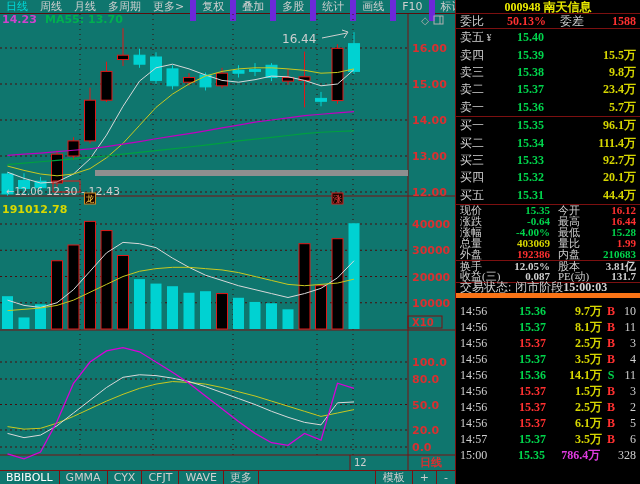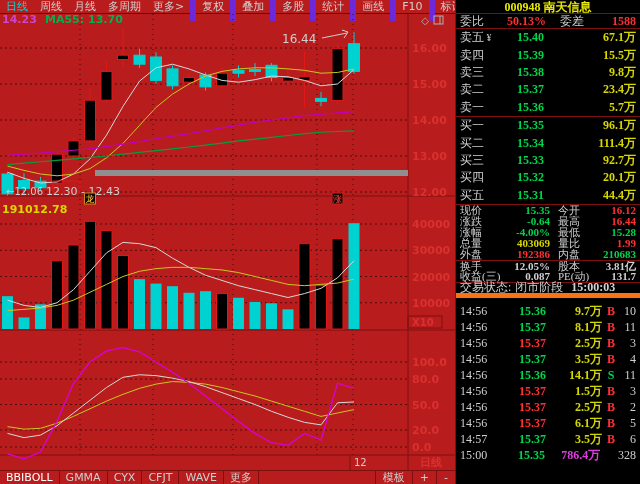--- a/index.html
+++ b/index.html
@@ -1,17 +1,17 @@
 <!DOCTYPE html>
 <html><head>
 <meta charset="utf-8">
 <style>
   html,body{margin:0;padding:0;background:#000;}
   body{width:640px;height:484px;overflow:hidden;font-family:"DejaVu Sans",sans-serif;}
-  #app{position:relative;width:640px;height:484px;background:#b91c1c;}
+  #app{position:relative;width:640px;height:484px;background:#0f766e;}
   .green{color:#00d44c}.red{color:#ff3030}.yellow{color:#d6d600}.magenta{color:#e03ce0}.white{color:#d0d0d0}
 
   
   .toolbar{position:absolute;left:0;top:0;width:455px;height:14px;display:flex;align-items:center;
     font-size:11px;line-height:13px;color:#cfcfcf;border-bottom:1px solid #5a0d0d;box-sizing:border-box;}
   .tab{padding:0 6px;cursor:pointer;white-space:nowrap}
   .tab.active{color:#00d8d8}
   .tb-spacer{flex:1}
   .tbtn{padding:8px 6px;border-left:6px solid #6d28d9;cursor:pointer;white-space:nowrap}
   .tbtn:last-child{border-right:1px solid #7c1010}
@@ -39,21 +39,21 @@
   .stats{border-top:1px solid #7c1010;font-size:11px}
   .stat-row{height:11px;line-height:11px;display:flex;padding:0 4px;box-sizing:border-box;white-space:nowrap}
   .stat-row.divider{border-top:1px solid #7c1010}
   .s-l1{width:46px}
   .s-v1{width:44px;text-align:right;font-weight:bold}
   .s-l2{width:38px;margin-left:8px}
   .s-v2{flex:1;text-align:right;font-weight:bold}
   .status-row{height:16px;display:flex;align-items:center;padding:0 4px;border-top:1px solid #7c1010;
     border-bottom:5px solid #f97316;box-sizing:border-box;font-size:12px;white-space:nowrap}
   .status-row .sv{margin-left:4px}
-  .status-row .st{margin-left:8px;font-weight:bold}
+  .status-row .st{font-weight:bold}
   .txns{padding-top:6px}
   .txn-row{height:16px;display:flex;align-items:center;padding:0 4px;font-size:12px;box-sizing:border-box}
   .t-time{width:40px}
   .t-price{width:46px;text-align:right;font-weight:bold}
   .t-vol{width:56px;text-align:right;font-weight:bold}
   .t-side{width:18px;text-align:center;font-weight:bold}
   .t-count{flex:1;text-align:right}
 
   
   .bottom-bar{position:absolute;left:0;top:470px;width:455px;height:14px;display:flex;align-items:center;
@@ -242,21 +242,20 @@
     <div class="rp-weibi">
       <span class="wlbl">委比</span>
       <span class="wval red">50.13%</span>
       <span class="wlbl w2">委差</span>
       <span class="wflex red">1588</span>
     </div>
     <div id="asks" class="book">
         <div class="book-row">
           <span class="b-lbl white">卖五<span class="b-tag"> ¥</span></span>
           <span class="b-price green">15.40</span>
-          <span class="b-vol yellow">67.1万</span>
         </div>
         <div class="book-row">
           <span class="b-lbl white">卖四</span>
           <span class="b-price green">15.39</span>
           <span class="b-vol yellow">15.5万</span>
         </div>
         <div class="book-row">
           <span class="b-lbl white">卖三</span>
           <span class="b-price green">15.38</span>
           <span class="b-vol yellow">9.8万</span>

